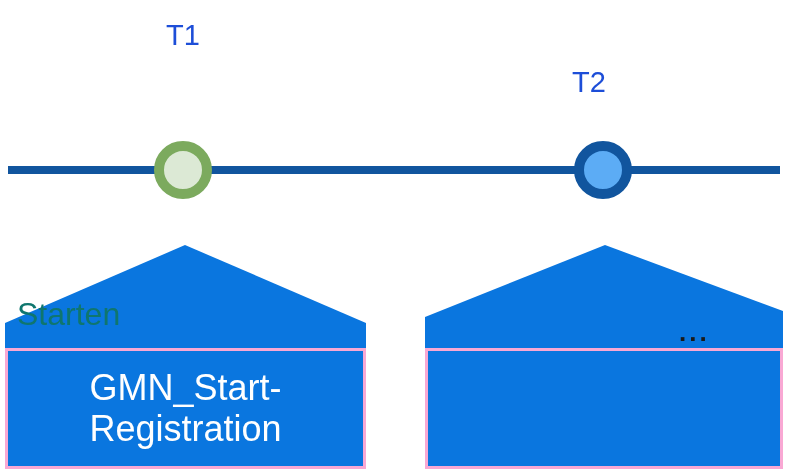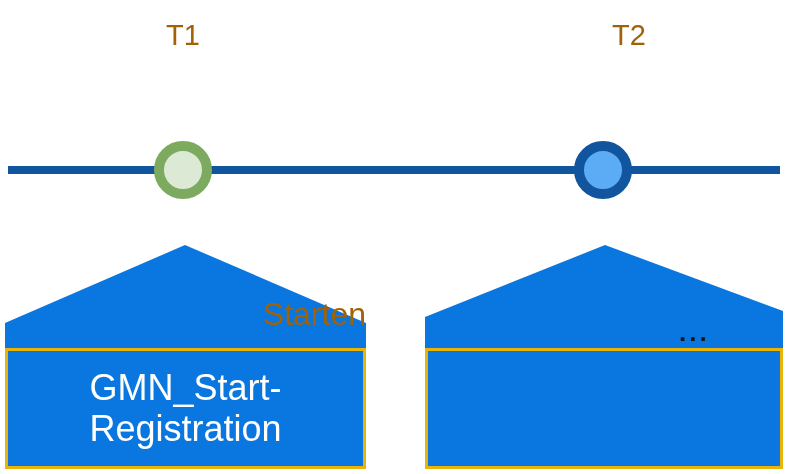--- a/index.html
+++ b/index.html
@@ -49,26 +49,26 @@
     background: #5CACF5;
   }
 
   
   .time-label {
     position: absolute;
     top: 18px;
     width: 120px;
     text-align: center;
     font-size: 29px;
-    color: #a16207;
+    color: #1d4ed8;
     line-height: 1.2;
     font-family: "Liberation Sans", sans-serif;
   }
   .time-label-t1 { left: 123px; }
-  .time-label-t2 { left: 569px; }
+  .time-label-t2 { left: 529px; margin-top: 47px; }
 
   
   .process-group {
     position: absolute;
   }
   .group-left  { left: 5px;   top: 245px; width: 361px; height: 224px; }
   .group-right { left: 425px; top: 245px; width: 358px; height: 224px; }
 
   .pentagon-wrap {
     position: absolute;
@@ -80,23 +80,23 @@
   .pentagon-wrap svg {
     display: block;
     width: 100%;
     height: 100%;
   }
 
   .pentagon-label {
     position: absolute;
     top: 52px;
     width: 100%;
-    text-align: right;
+    text-align: left;
     font-size: 32px;
-    color: #a16207;
+    color: #0f766e;
     line-height: 1.1;
     white-space: nowrap;
   }
   .pentagon-label.shift-right { padding-left: 12px; box-sizing: border-box; }
 
   .ellipsis-mark {
     position: absolute;
     top: 74px;
     font-size: 26px;
     font-weight: bold;
@@ -106,21 +106,21 @@
   }
 
   .object-box {
     position: absolute;
     left: 0;
     top: 103px;
     width: 100%;
     height: 121px;
     box-sizing: border-box;
     background: #0A76DF;
-    border: 3px solid #eab308;
+    border: 3px solid #f9a8d4;
     display: flex;
     align-items: center;
     justify-content: center;
   }
   .object-box-label {
     width: 100%;
     text-align: center;
     font-size: 36px;
     color: #ffffff;
     line-height: 1.12;

